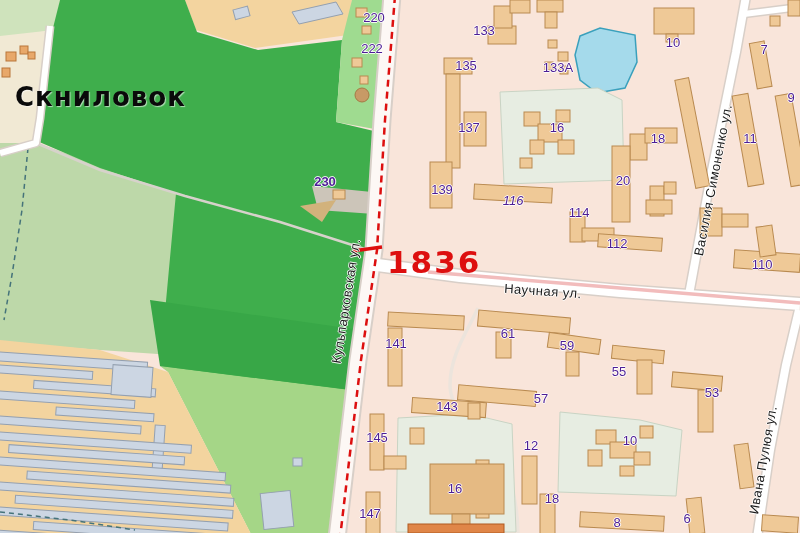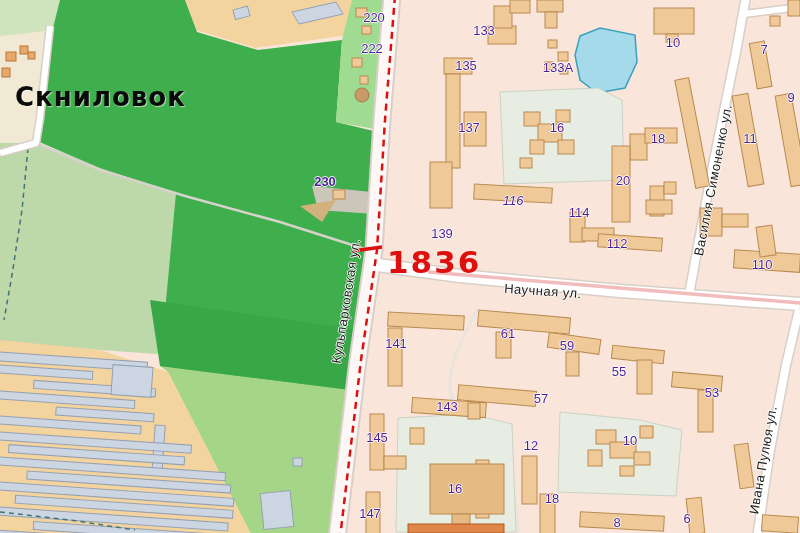--- a/index.html
+++ b/index.html
@@ -220,21 +220,21 @@
 
     <div>
 
     <span class="bldg-label" style="left: 374px; top: 17px;">220</span>
         <span class="bldg-label" style="left: 372px; top: 48px;">222</span>
         <span class="bldg-label" style="left: 325px; top: 181px; font-weight: bold;">230</span>
         <span class="bldg-label" style="left: 484px; top: 30px;">133</span>
         <span class="bldg-label" style="left: 466px; top: 65px;">135</span>
         <span class="bldg-label" style="left: 558px; top: 67px;">133А</span>
         <span class="bldg-label" style="left: 469px; top: 127px;">137</span>
-        <span class="bldg-label" style="left: 442px; top: 189px; margin-top: 44px;">139</span>
+        <span class="bldg-label" style="left: 442px; top: 189px;">139</span>
         <span class="bldg-label" style="left: 557px; top: 127px;">16</span>
         <span class="bldg-label" style="left: 673px; top: 42px;">10</span>
         <span class="bldg-label" style="left: 764px; top: 49px;">7</span>
         <span class="bldg-label" style="left: 791px; top: 97px;">9</span>
         <span class="bldg-label" style="left: 658px; top: 138px;">18</span>
         <span class="bldg-label" style="left: 750px; top: 138px;">11</span>
         <span class="bldg-label" style="left: 623px; top: 180px;">20</span>
         <span class="bldg-label" style="left: 513px; top: 200px; font-style: italic;">116</span>
         <span class="bldg-label" style="left: 579px; top: 212px;">114</span>
         <span class="bldg-label" style="left: 617px; top: 243px;">112</span>

